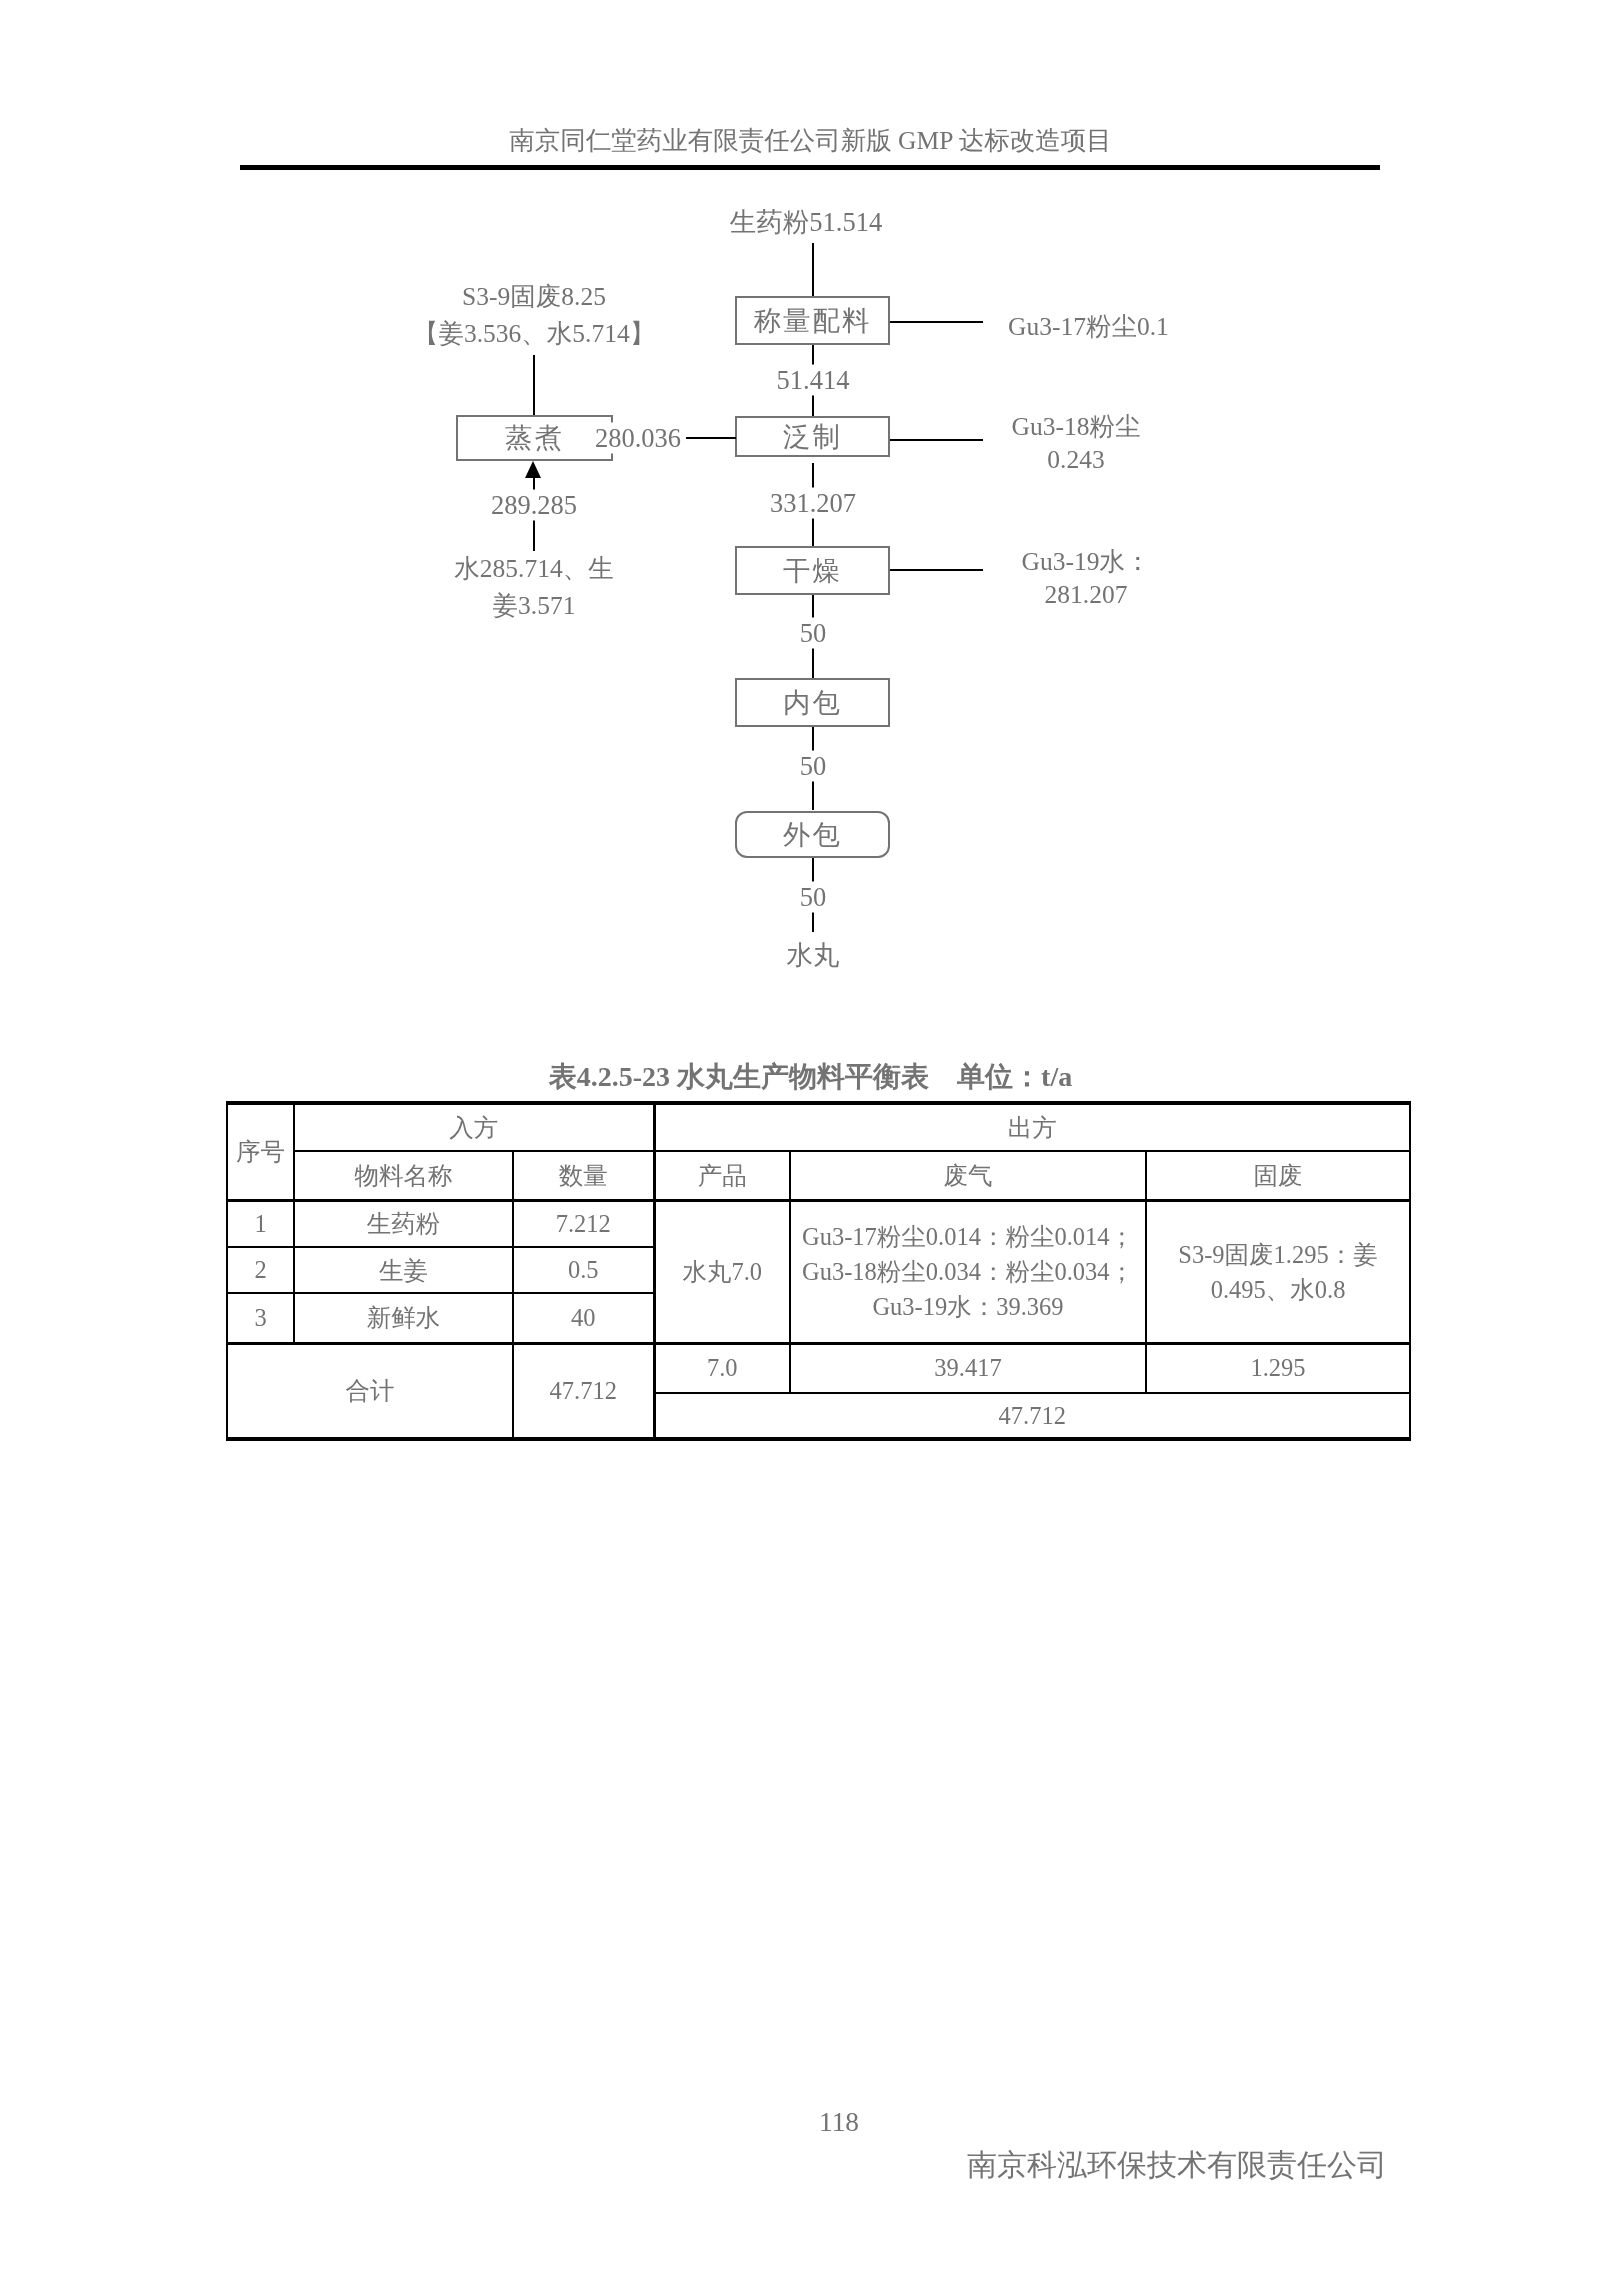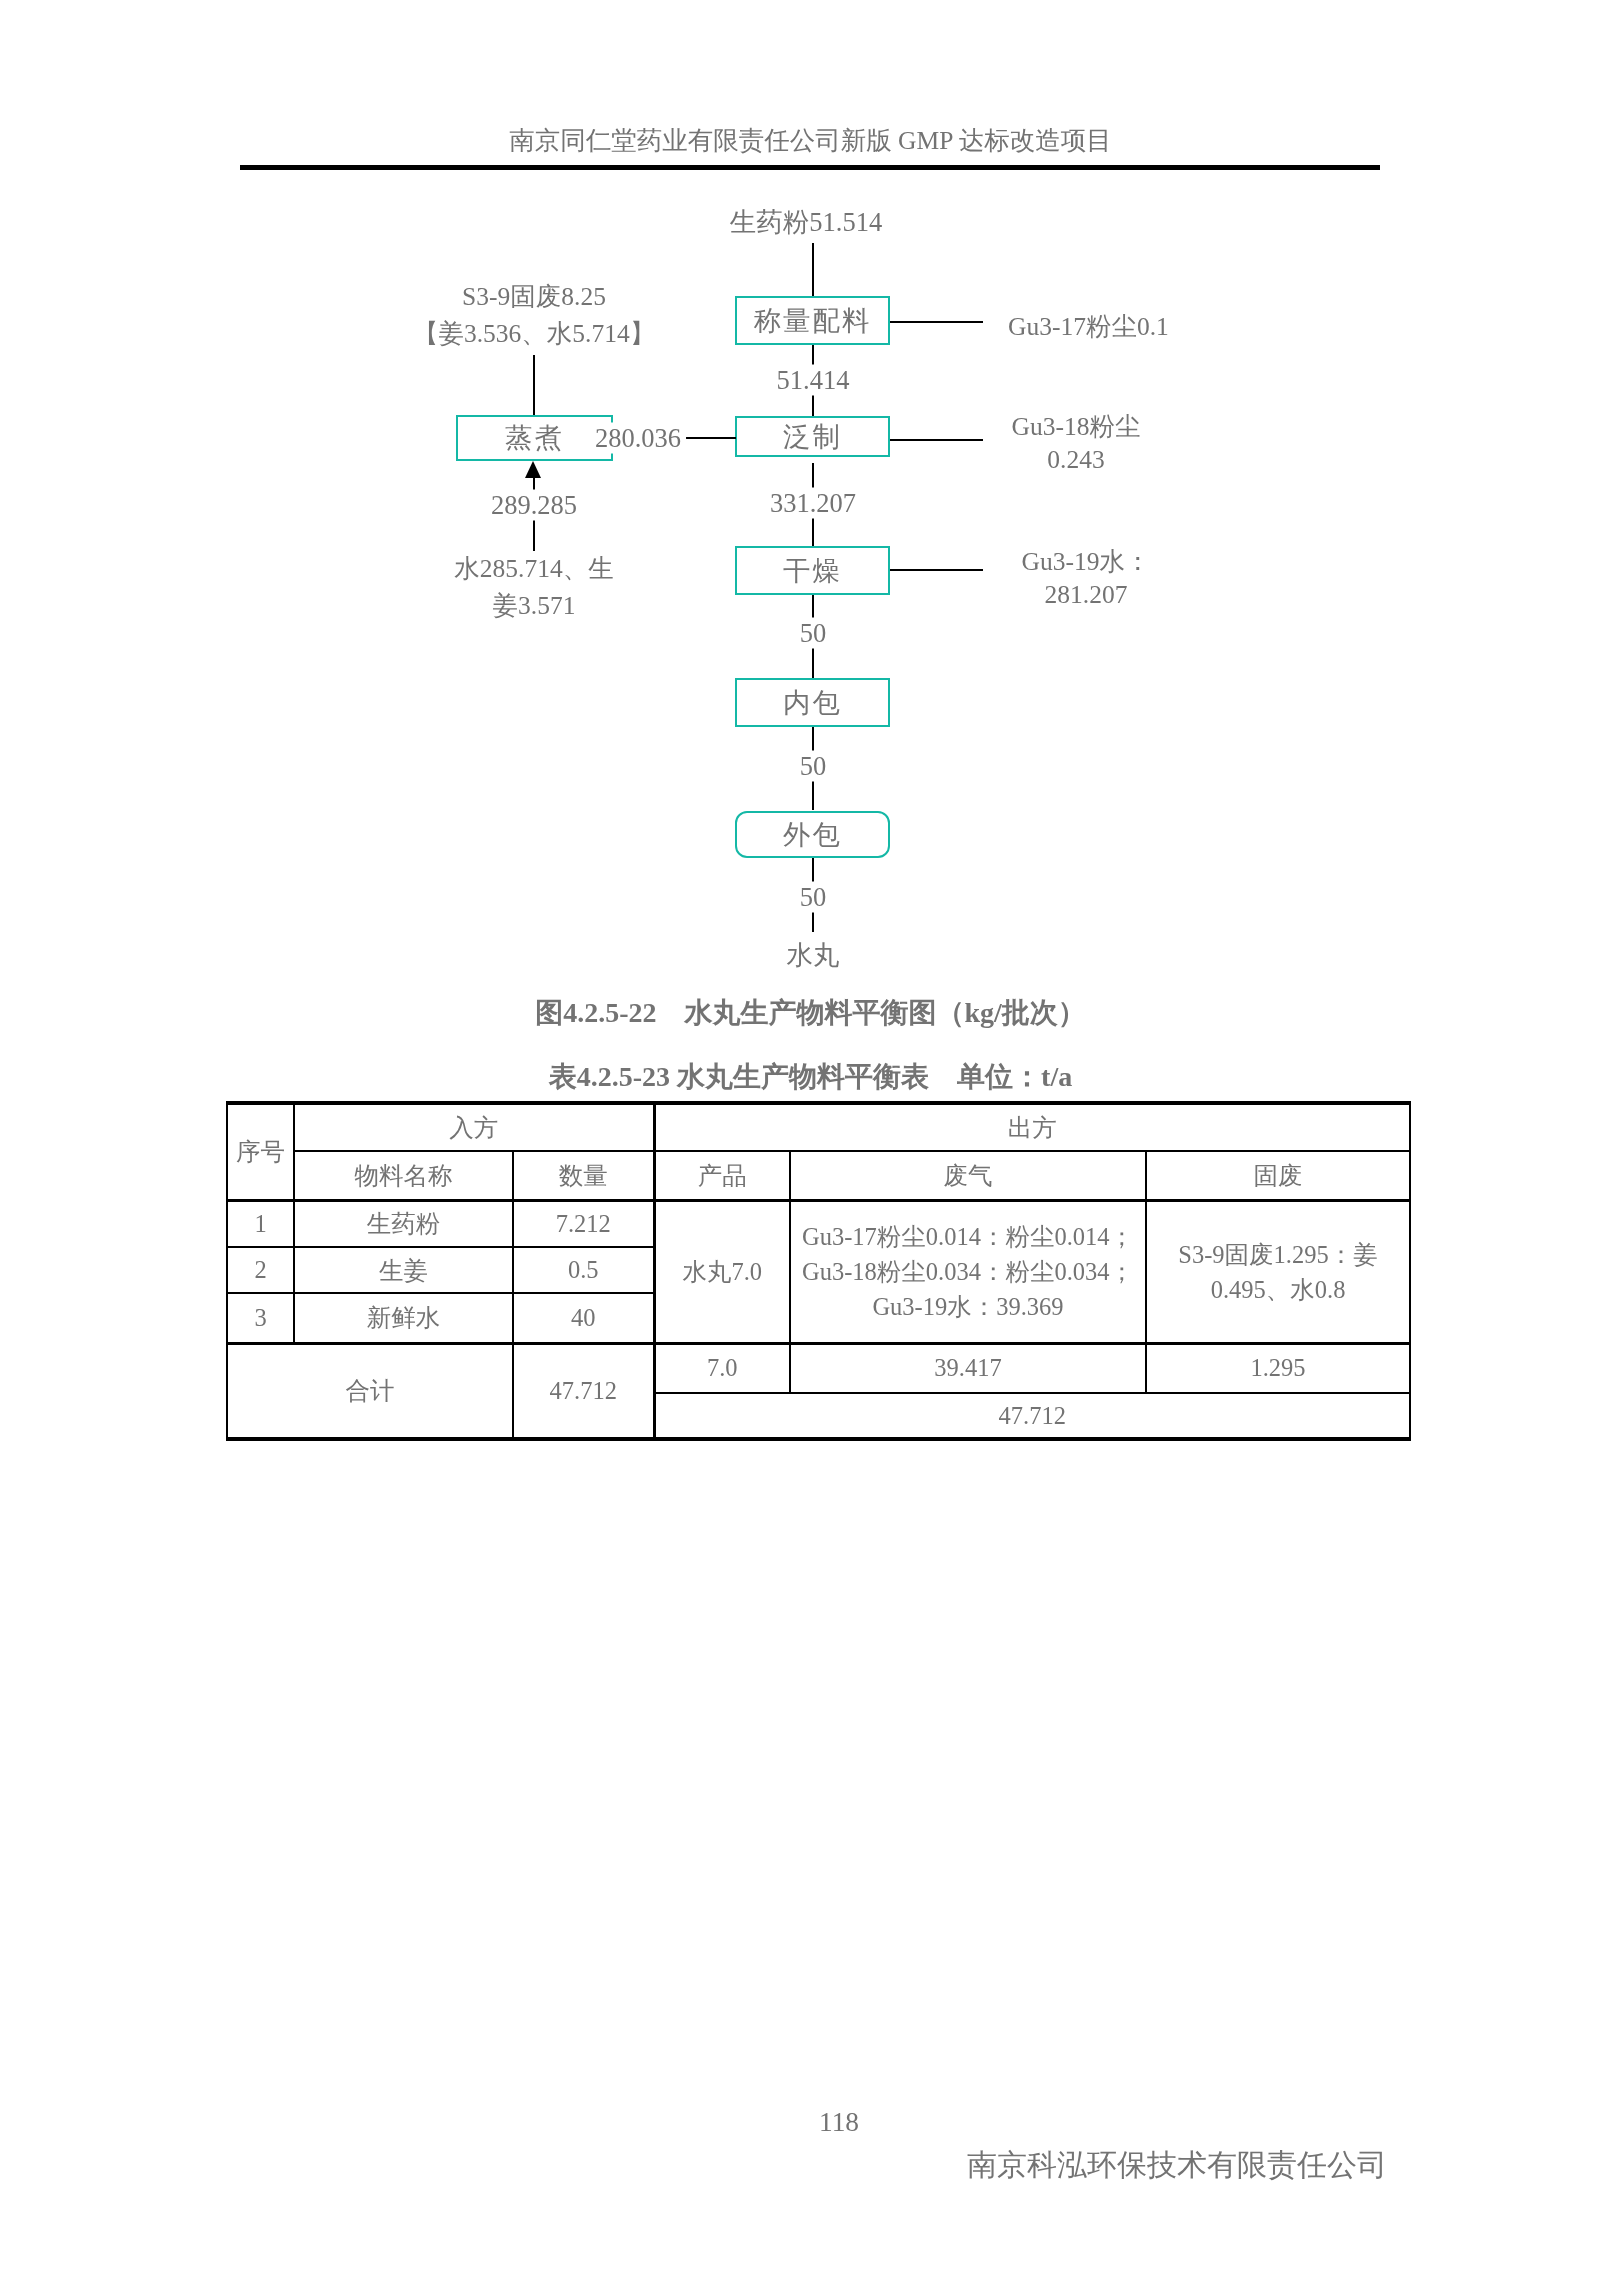--- a/index.html
+++ b/index.html
@@ -13,21 +13,21 @@
     overflow:hidden;
   }
   .abs{position:absolute;}
   
   .header-title{left:0;right:0;top:123px;text-align:center;font-size:25.5px;white-space:nowrap;}
   .header-rule{left:240px;top:165px;width:1140px;height:4.9px;background:#000;}
   
   .vline{width:2px;background:#000;}
   .hline{height:2px;background:#000;}
   .fbox{
-    width:155px;height:49px;border:2px solid #14b8a6;background:#fff;
+    width:155px;height:49px;border:2px solid #737373;background:#fff;
     display:flex;align-items:center;justify-content:center;
     font-size:27.4px;letter-spacing:2px;box-sizing:border-box;
   }
   .flow-num{
     transform:translate(-50%,-50%);
     background:#fff;padding:0 4.9px;font-size:26.5px;white-space:nowrap;
   }
   .flow-label{font-size:26.5px;text-align:center;white-space:nowrap;}
   .side-label{font-size:25.5px;text-align:center;line-height:37px;white-space:nowrap;}
   .side-label-r{font-size:25.5px;text-align:center;line-height:33px;white-space:nowrap;}
@@ -114,21 +114,20 @@
     <div>Gu3-18粉尘</div>
     <div>0.243</div>
   </div>
 
   <div class="abs hline" style="left:890px;top:569px;width:93px;"></div>
   <div class="abs side-label-r" style="left:988px;width:196px;top:545px;">
     <div>Gu3-19水：</div>
     <div>281.207</div>
   </div>
 
-  <div class="abs caption" style="top:994px;">图4.2.5-22　水丸生产物料平衡图（kg/批次）</div>
   <div class="abs caption" style="top:1058px;">表4.2.5-23 水丸生产物料平衡表　单位：t/a</div>
 
   <div class="abs" style="left:226px;top:1101px;">
     <table class="balance">
       <colgroup>
         <col style="width:67px">
           <col style="width:219px">
           <col style="width:141px">
         <col style="width:136px">
           <col style="width:356px">

